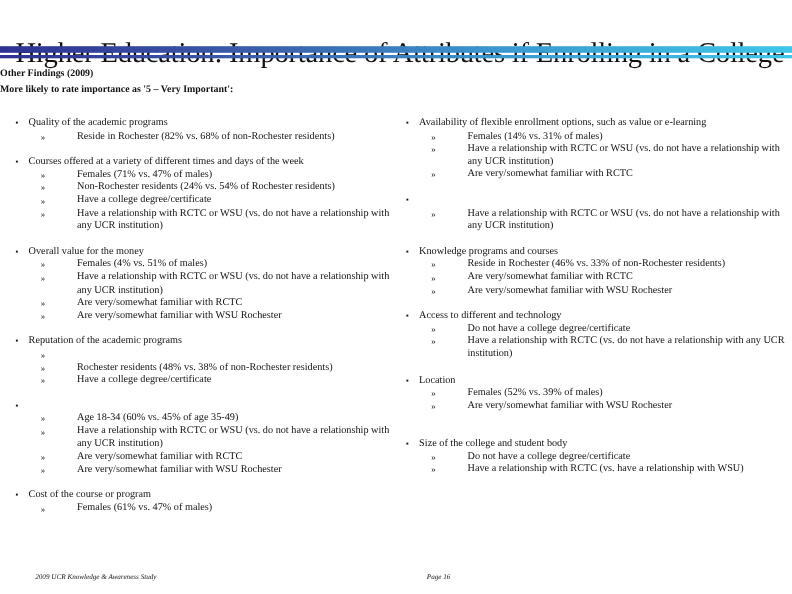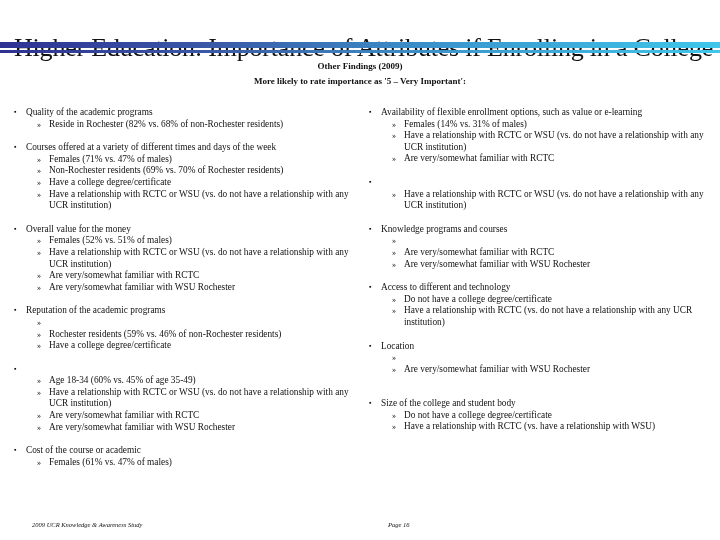--- a/index.html
+++ b/index.html
@@ -15,37 +15,37 @@
     }
     .rule-thick {
       position: absolute; left: 0; top: 42px; width: 720px; height: 6px;
       background: linear-gradient(to right, #2e3192 0%, #3a5aa8 30%, #3b9bd0 65%, #3fc6ea 100%);
     }
     .rule-thin {
       position: absolute; left: 0; top: 50px; width: 720px; height: 3px;
       background: linear-gradient(to right, #2e3192 0%, #3a5aa8 30%, #3b9bd0 65%, #3fc6ea 100%);
     }
     .subhead {
-      position: absolute; left: 0; width: 720px; text-align: center;
+      position: absolute; left: 0; width: 720px; 
       font-size: 9px; line-height: 11px;
     }
     .subhead.s1 { top: 61px; font-weight: bold; }
     .subhead.s2 { top: 76px; font-weight: bold; }
     .col {
       position: absolute; top: 107px; font-size: 9.3px; line-height: 11.6px;
     }
     .col.left { left: 14px; width: 340px; }
     .col.right { left: 369px; width: 345px; }
     .item { margin-bottom: 12px; }
     .item.gap-lg { margin-bottom: 23px; }
     .item-head { display: flex; }
     .bullet { width: 12px; flex: none; font-size: 7px; line-height: 11.6px; }
     .sub { display: flex; padding-left: 23px; }
     .sub .raquo { width: 12px; flex: none; font-size: 8px; }
-    .sub .txt { flex: 1; }
+    .sub .txt { flex: 1; margin-left: 21px; }
     .footer {
       position: absolute; top: 521px; font-size: 6.5px; line-height: 8px; font-style: italic;
     }
     .footer.left { left: 32px; }
     .footer.right { left: 388px; }
   </style>
 </head>
 <body>
 
 <div class="title">Higher Education: Importance of Attributes if Enrolling in a College</div>
@@ -70,39 +70,39 @@
       <div class="item-head">
         <span class="bullet">▪</span>
         <span>Courses offered at a variety of different times and days of the week</span>
       </div>
       <div class="sub">
         <span class="raquo">»</span>
         <span class="txt">Females (71% vs. 47% of males)</span>
       </div>
       <div class="sub">
         <span class="raquo">»</span>
-        <span class="txt">Non-Rochester residents (69% vs. 70% of Rochester residents)</span>
+        <span class="txt">Non-Rochester residents (24% vs. 54% of Rochester residents)</span>
       </div>
       <div class="sub">
         <span class="raquo">»</span>
         <span class="txt">Have a college degree/certificate</span>
       </div>
       <div class="sub">
         <span class="raquo">»</span>
         <span class="txt">Have a relationship with RCTC or WSU (vs. do not have a relationship with any UCR institution)</span>
       </div>
     </div>
     <div class="item">
       <div class="item-head">
         <span class="bullet">▪</span>
         <span>Overall value for the money</span>
       </div>
       <div class="sub">
         <span class="raquo">»</span>
-        <span class="txt">Females (52% vs. 51% of males)</span>
+        <span class="txt">Females (4% vs. 51% of males)</span>
       </div>
       <div class="sub">
         <span class="raquo">»</span>
         <span class="txt">Have a relationship with RCTC or WSU (vs. do not have a relationship with any UCR institution)</span>
       </div>
       <div class="sub">
         <span class="raquo">»</span>
         <span class="txt">Are very/somewhat familiar with RCTC</span>
       </div>
       <div class="sub">
@@ -113,21 +113,21 @@
     <div class="item">
       <div class="item-head">
         <span class="bullet">▪</span>
         <span>Reputation of the academic programs</span>
       </div>
       <div class="sub">
         <span class="raquo">»</span>
       </div>
       <div class="sub">
         <span class="raquo">»</span>
-        <span class="txt">Rochester residents (59% vs. 46% of non-Rochester residents)</span>
+        <span class="txt">Rochester residents (48% vs. 38% of non-Rochester residents)</span>
       </div>
       <div class="sub">
         <span class="raquo">»</span>
         <span class="txt">Have a college degree/certificate</span>
       </div>
     </div>
     <div class="item">
       <div class="item-head">
         <span class="bullet">▪</span>
       </div>
@@ -144,21 +144,21 @@
         <span class="txt">Are very/somewhat familiar with RCTC</span>
       </div>
       <div class="sub">
         <span class="raquo">»</span>
         <span class="txt">Are very/somewhat familiar with WSU Rochester</span>
       </div>
     </div>
     <div class="item">
       <div class="item-head">
         <span class="bullet">▪</span>
-        <span>Cost of the course or academic</span>
+        <span>Cost of the course or program</span>
       </div>
       <div class="sub">
         <span class="raquo">»</span>
         <span class="txt">Females (61% vs. 47% of males)</span>
       </div>
     </div>
   </div>
 <div class="col right" id="col-right">
     <div class="item">
       <div class="item-head">
@@ -187,20 +187,21 @@
         <span class="txt">Have a relationship with RCTC or WSU (vs. do not have a relationship with any UCR institution)</span>
       </div>
     </div>
     <div class="item">
       <div class="item-head">
         <span class="bullet">▪</span>
         <span>Knowledge programs and courses</span>
       </div>
       <div class="sub">
         <span class="raquo">»</span>
+        <span class="txt">Reside in Rochester (46% vs. 33% of non-Rochester residents)</span>
       </div>
       <div class="sub">
         <span class="raquo">»</span>
         <span class="txt">Are very/somewhat familiar with RCTC</span>
       </div>
       <div class="sub">
         <span class="raquo">»</span>
         <span class="txt">Are very/somewhat familiar with WSU Rochester</span>
       </div>
     </div>
@@ -218,20 +219,21 @@
         <span class="txt">Have a relationship with RCTC (vs. do not have a relationship with any UCR institution)</span>
       </div>
     </div>
     <div class="item gap-lg">
       <div class="item-head">
         <span class="bullet">▪</span>
         <span>Location</span>
       </div>
       <div class="sub">
         <span class="raquo">»</span>
+        <span class="txt">Females (52% vs. 39% of males)</span>
       </div>
       <div class="sub">
         <span class="raquo">»</span>
         <span class="txt">Are very/somewhat familiar with WSU Rochester</span>
       </div>
     </div>
     <div class="item">
       <div class="item-head">
         <span class="bullet">▪</span>
         <span>Size of the college and student body</span>

